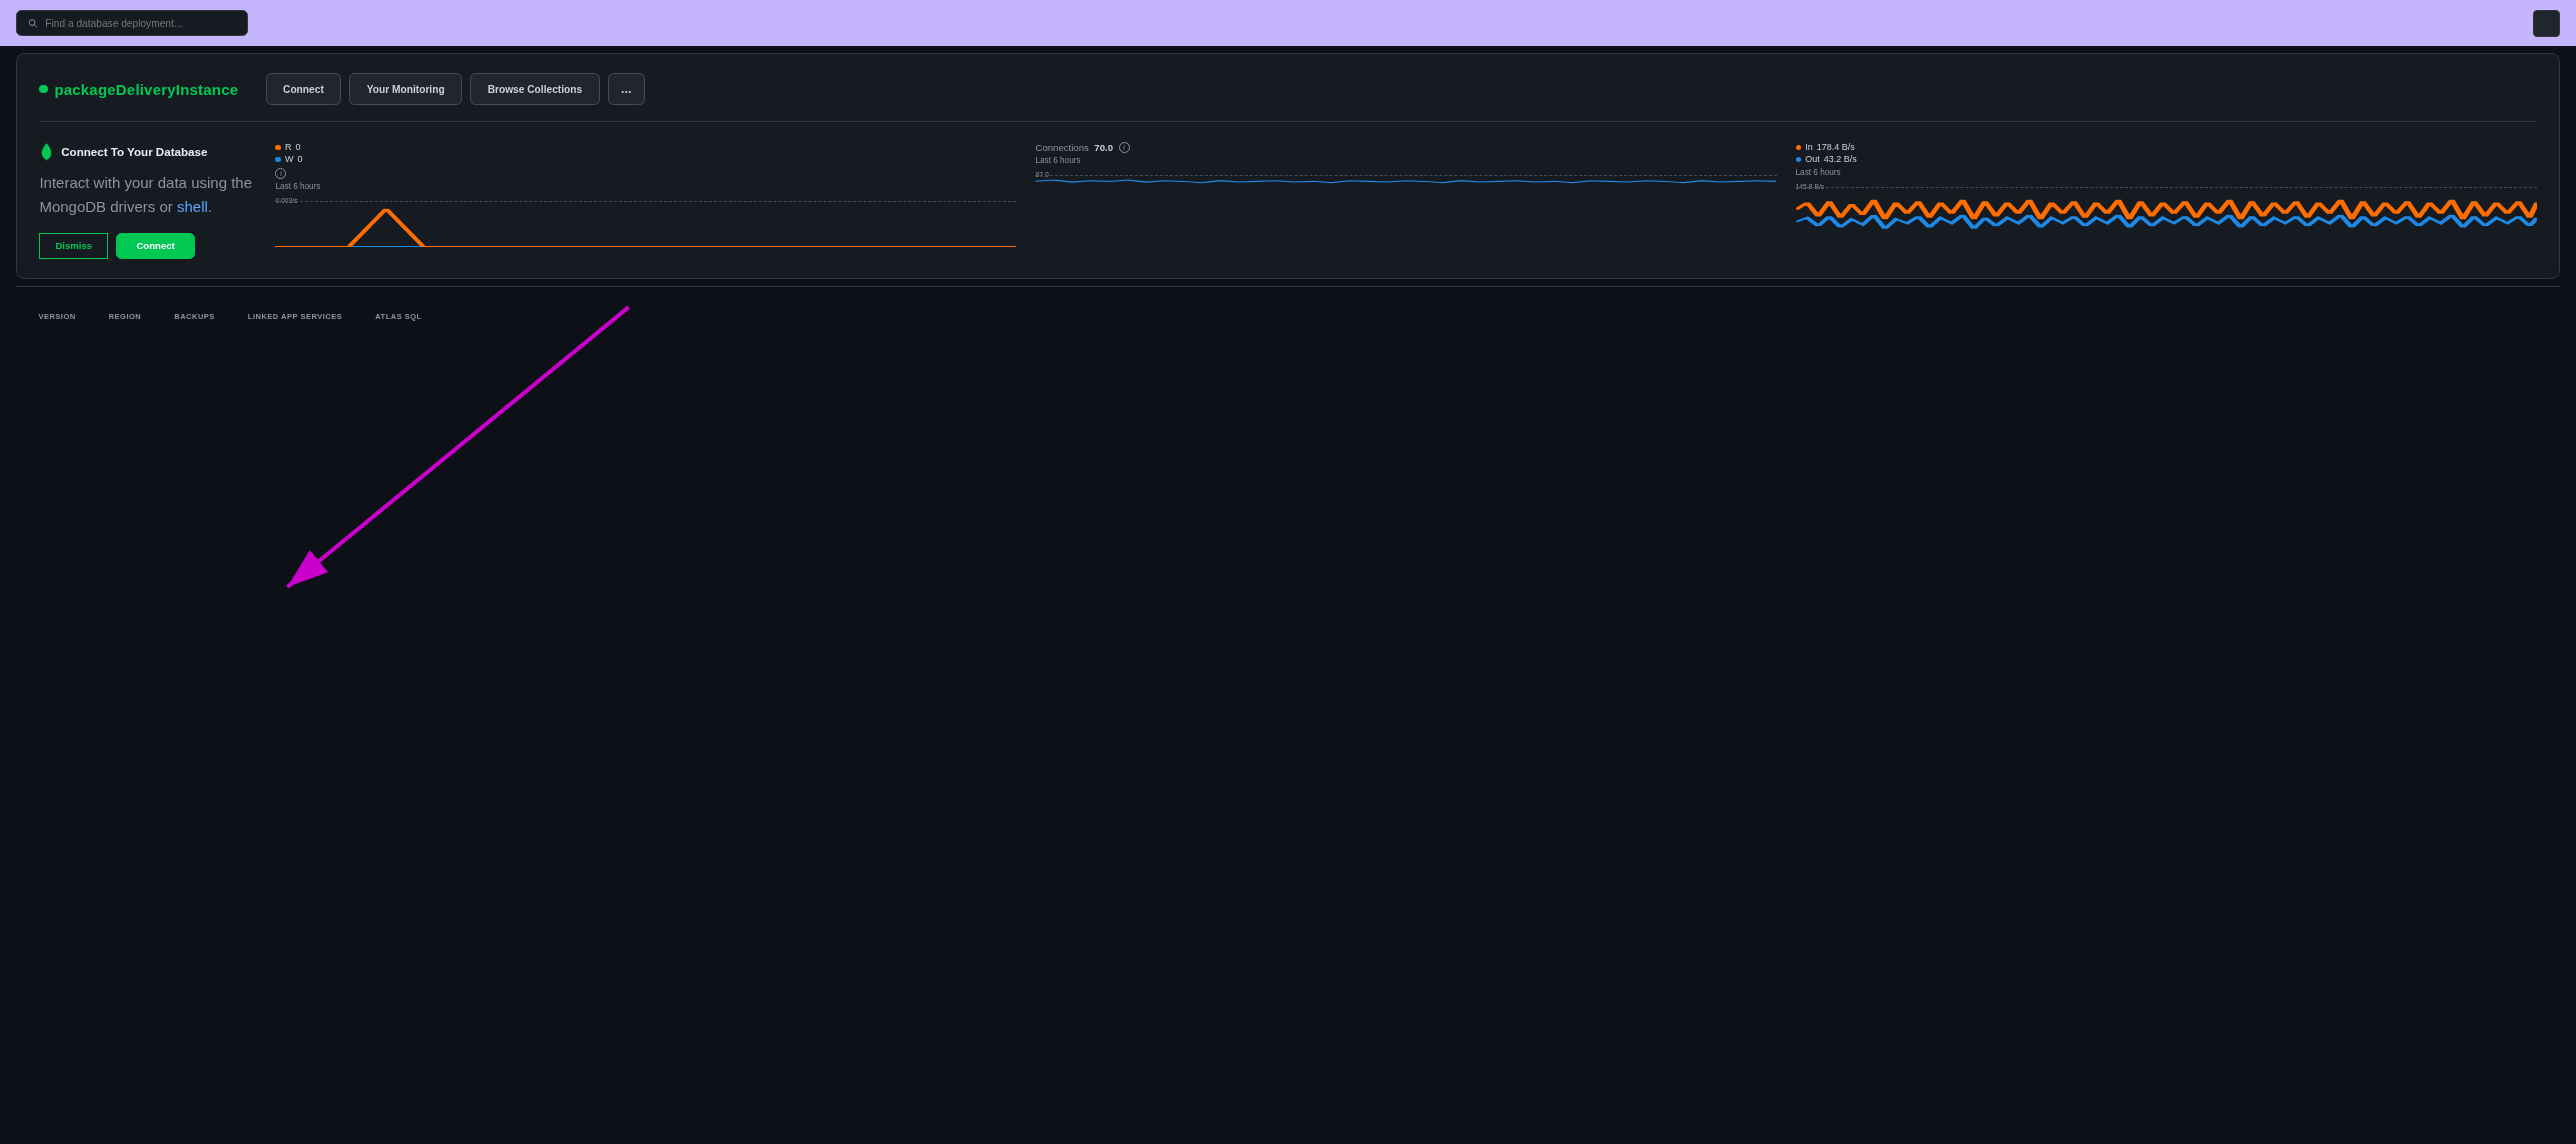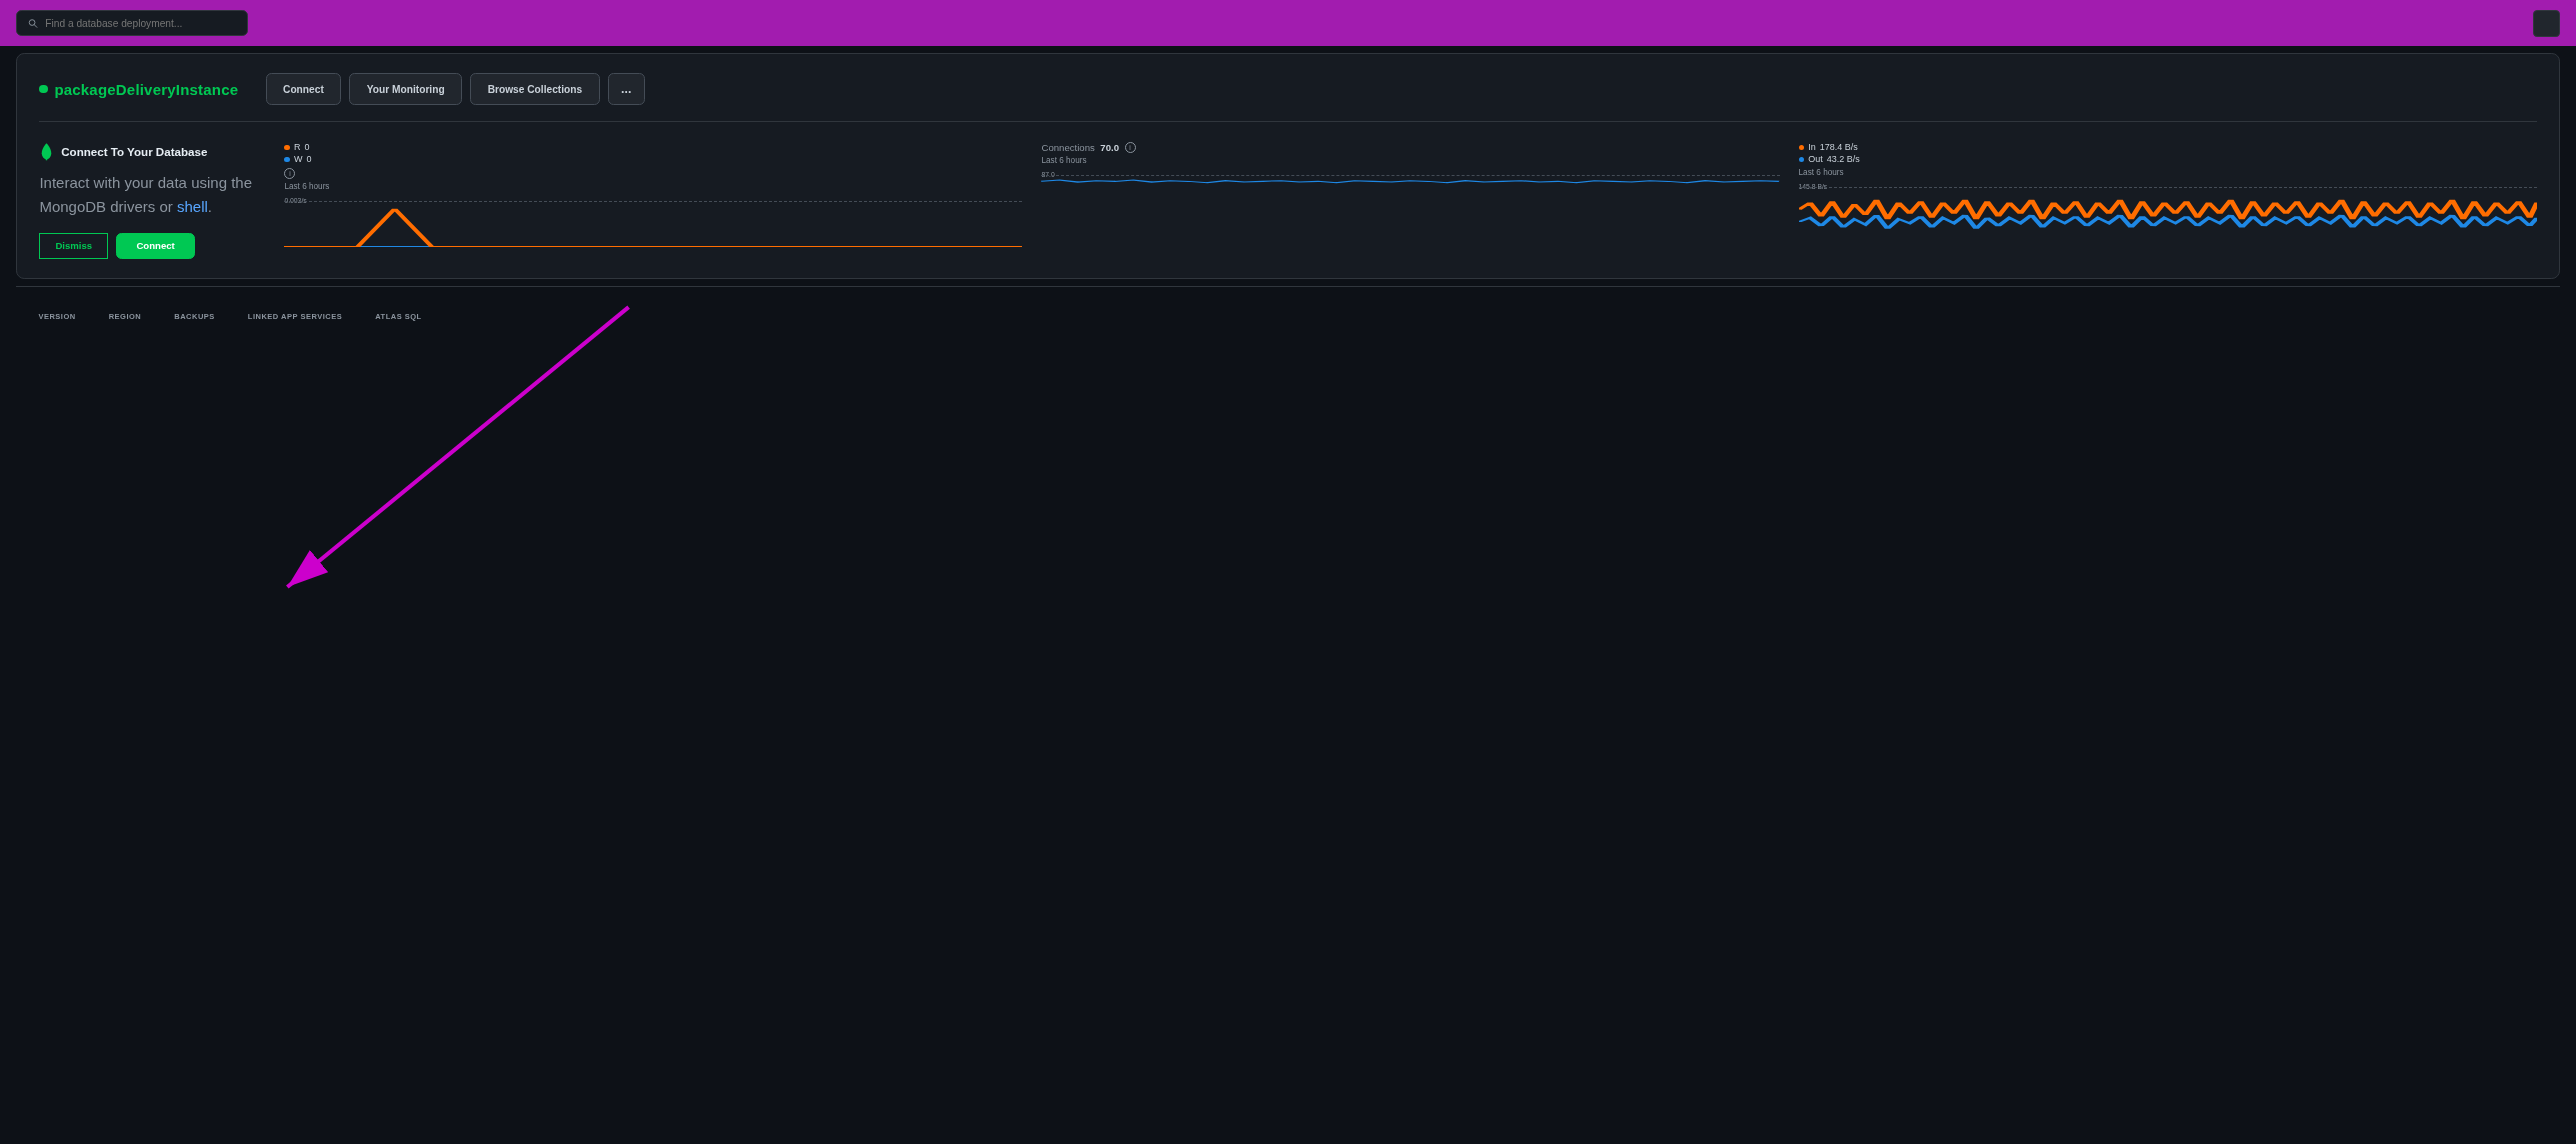--- a/index.html
+++ b/index.html
@@ -8,21 +8,21 @@
       font-family: -apple-system, BlinkMacSystemFont, 'Segoe UI', sans-serif;
       color: #c9d1d9;
       min-height: 100vh;
       overflow: hidden;
     }
 
     .top-bar {
       display: flex;
       align-items: center;
       padding: 9.6px 16.4px;
-      background: #a21caf;
+      background: #c4b5fd;
       gap: 11px;
     }
 
     .search-box {
       display: flex;
       align-items: center;
       background: #161b22;
       border: 0.7px solid #30363d;
       border-radius: 5.5px;
       padding: 6.8px 11px;
@@ -114,21 +114,21 @@
     }
 
     .divider {
       border: none;
       border-top: 0.7px solid #30363d;
       margin-bottom: 16.4px;
     }
 
     .content-area {
       display: flex;
-      gap: 27px;
+      gap: 18px;
       align-items: flex-start;
       margin-top: 20px;
     }
 
     .connect-panel {
       flex: 0 0 218px;
       min-width: 178px;
     }
 
     .connect-panel-header {

